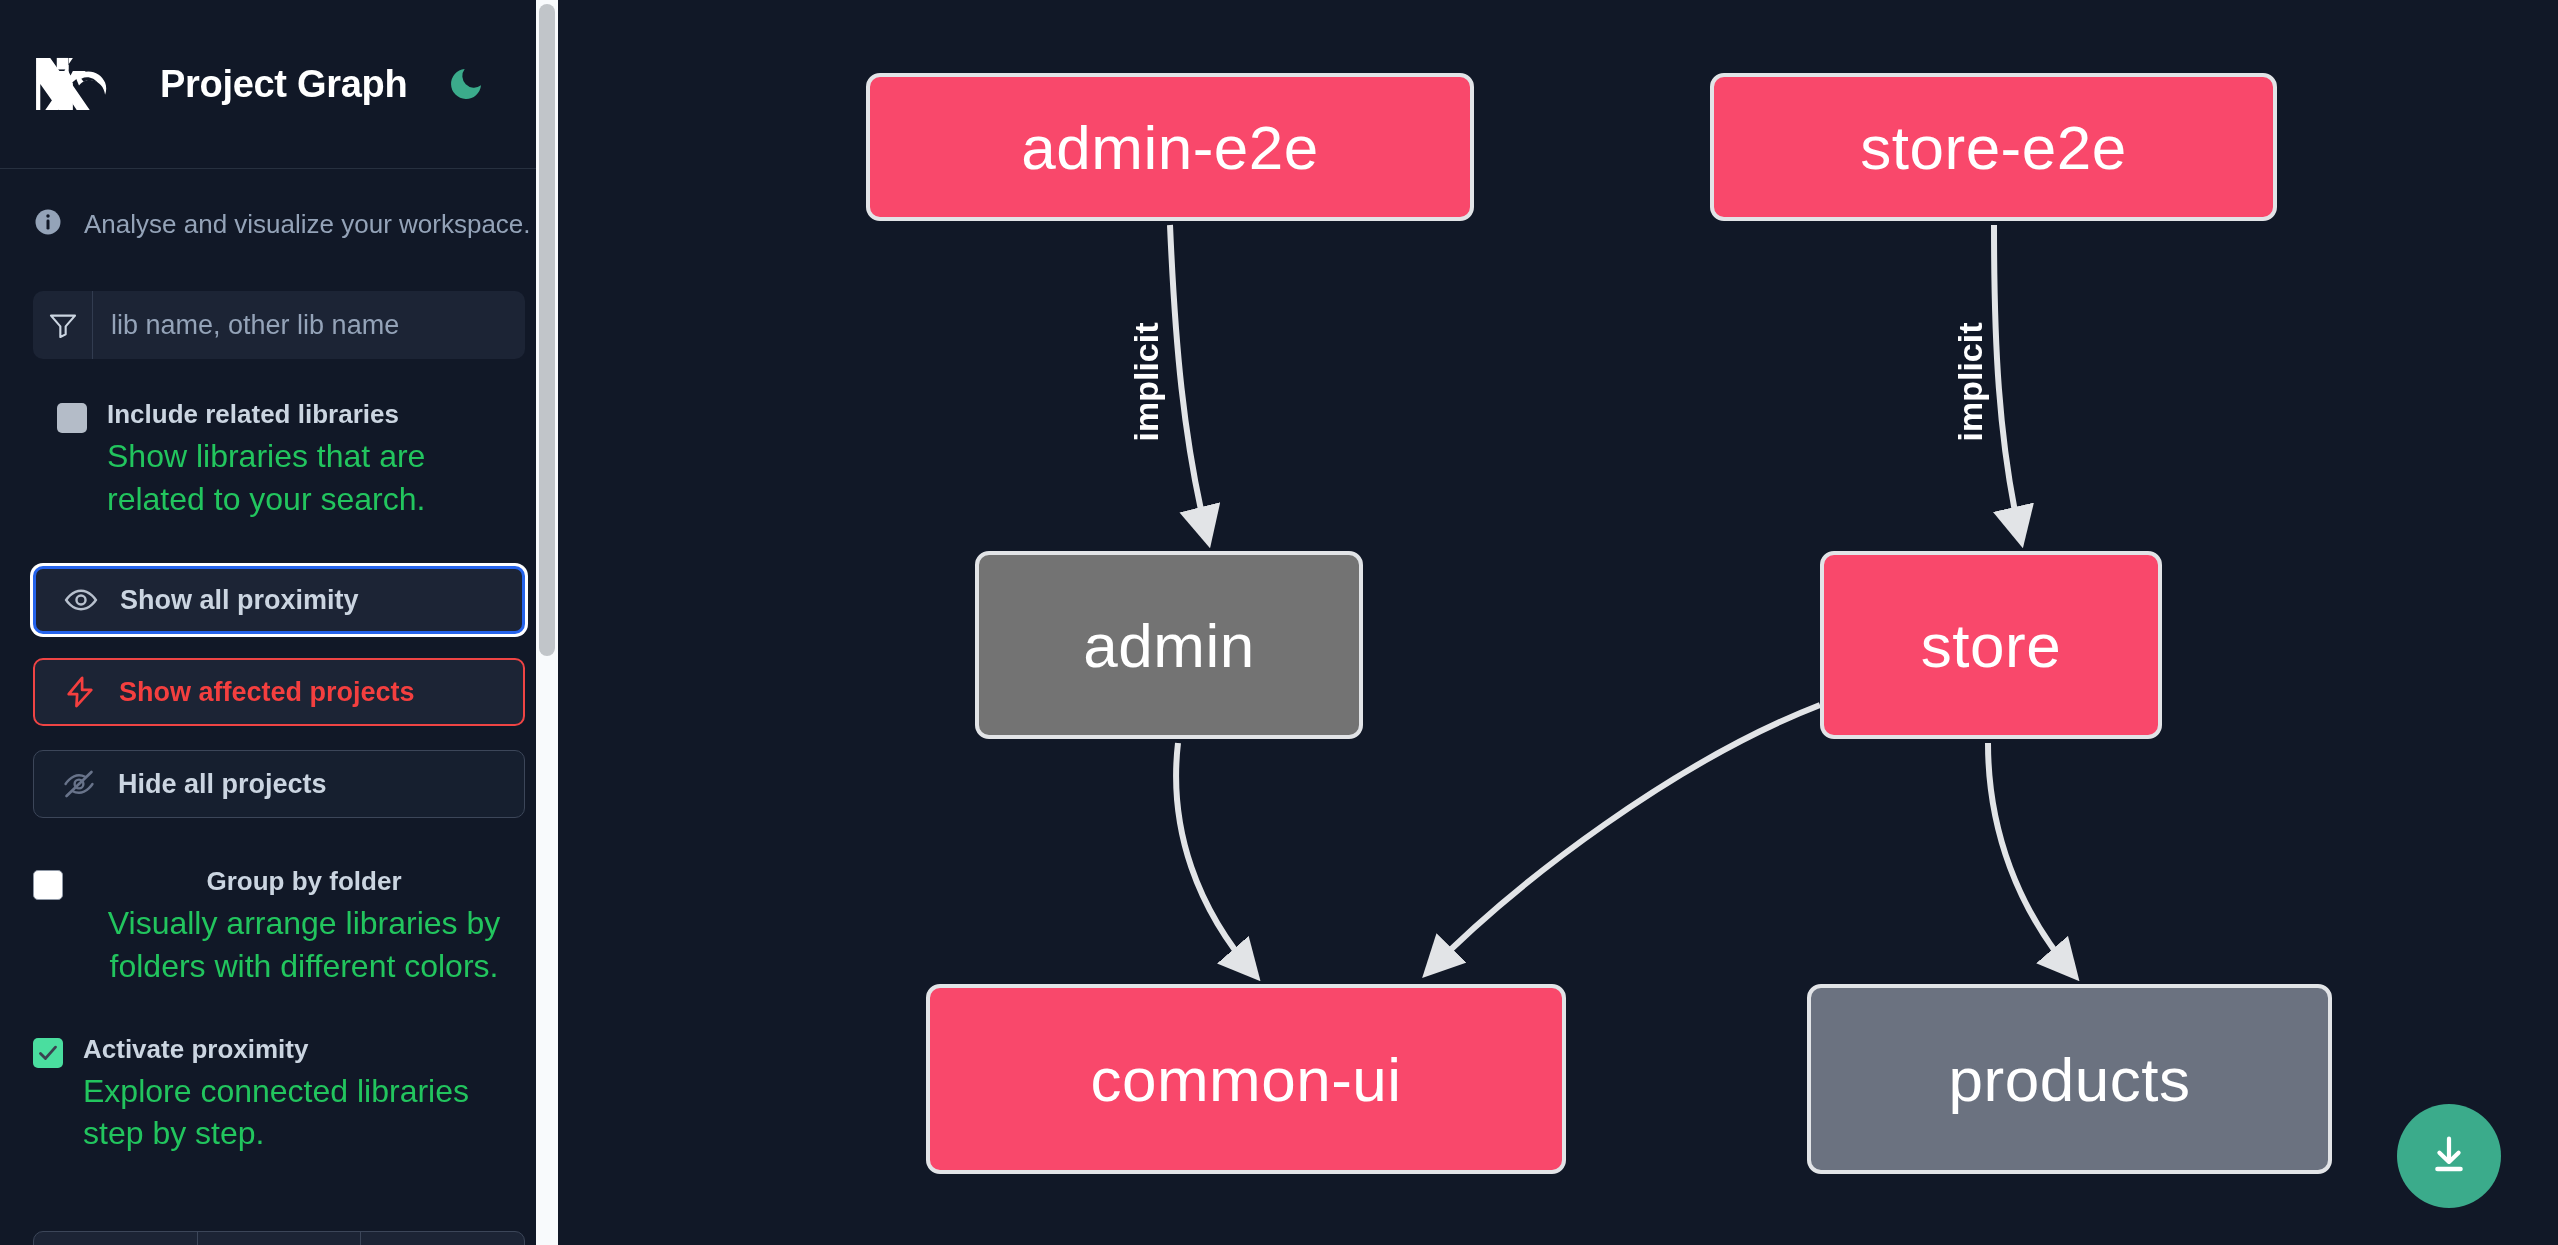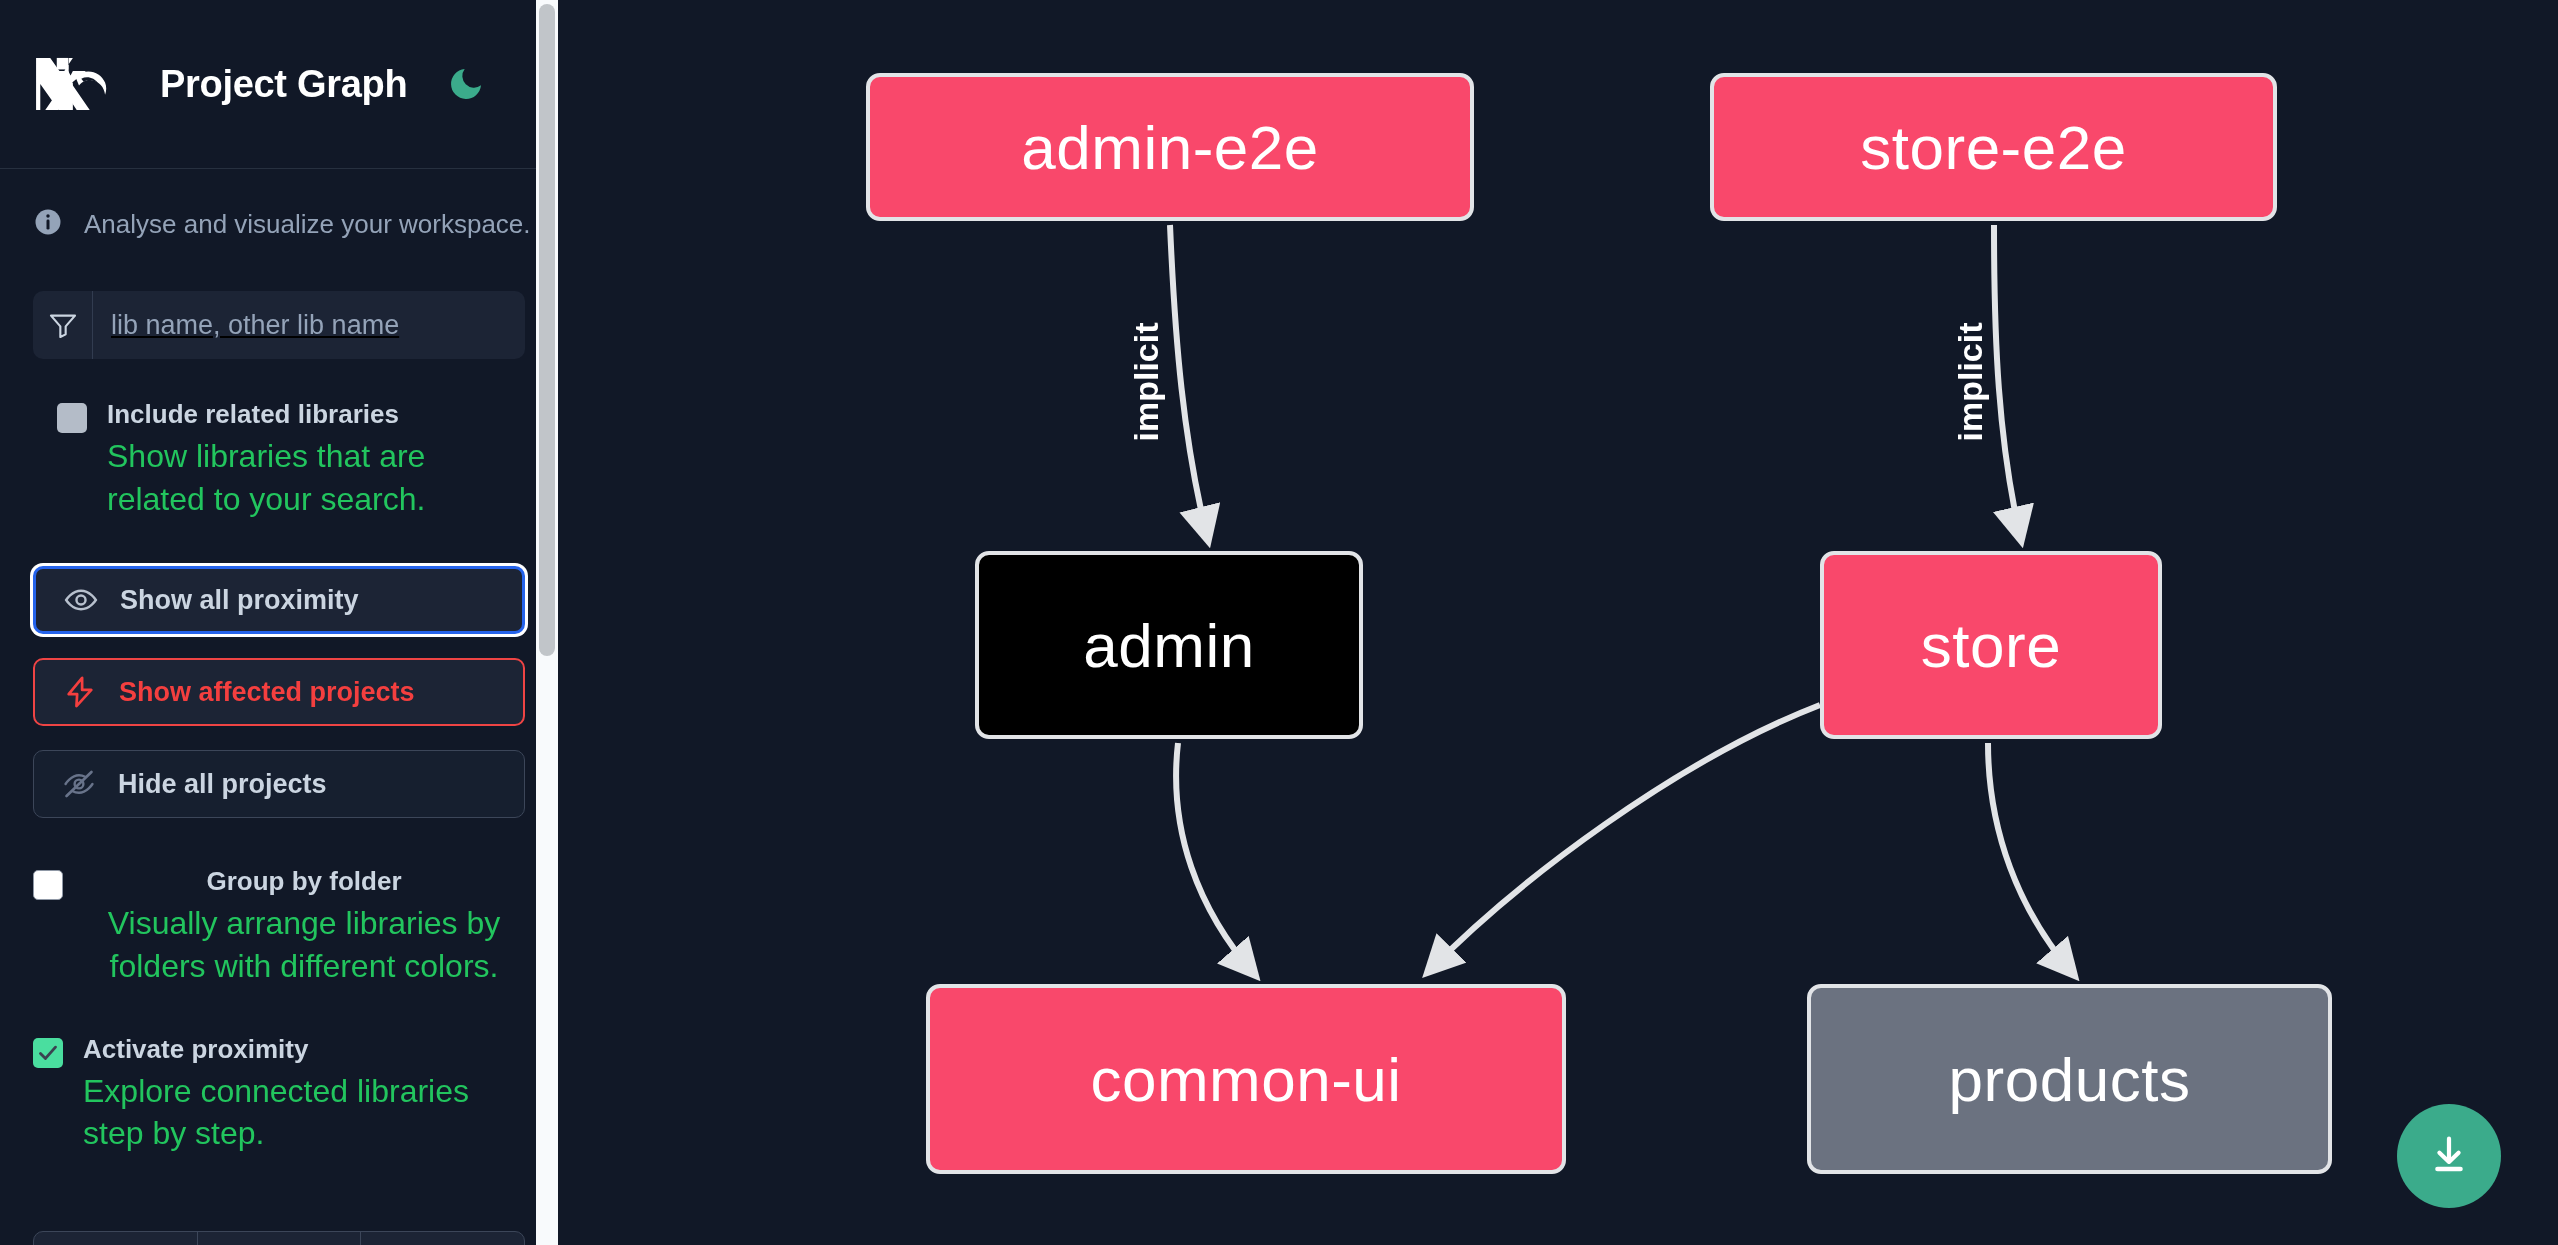--- a/index.html
+++ b/index.html
@@ -52,21 +52,21 @@
     text-align: center;
   }
   #tagline .info-ico { flex: 0 0 auto; }
   #tagline .txt {
     color: #94a3b8;
     font-size: 26px;
     white-space: nowrap;
   }
 
   
-  #filter-wrap { padding: 50px 33px 0 33px; text-decoration: underline; }
+  #filter-wrap { padding: 50px 33px 0 33px; }
   #filter-box {
     height: 68px;
     background: #1c2435;
     border-radius: 10px;
     display: flex;
     align-items: stretch;
     overflow: hidden;
   }
   #filter-icon-cell {
     width: 60px;
@@ -363,21 +363,21 @@
       <text x="600" y="382" fill="#ffffff" font-family="Liberation Sans, sans-serif" font-size="34" font-weight="700" text-anchor="middle" transform="rotate(-90 600 382)">implicit</text>
       <text x="1424" y="382" fill="#ffffff" font-family="Liberation Sans, sans-serif" font-size="34" font-weight="700" text-anchor="middle" transform="rotate(-90 1424 382)">implicit</text>
     </svg>
 
     <div class="node" id="node-admin-e2e" style="left:308px;top:73px;width:608px;height:148px;background:#f9486b;">
       <span>admin-e2e</span>
     </div>
     <div class="node" id="node-store-e2e" style="left:1152px;top:73px;width:567px;height:148px;background:#f9486b;">
       <span>store-e2e</span>
     </div>
-    <div class="node" id="node-admin" style="left:417px;top:551px;width:388px;height:188px;background:#000000;">
+    <div class="node" id="node-admin" style="left:417px;top:551px;width:388px;height:188px;background:#737373;">
       <span>admin</span>
     </div>
     <div class="node" id="node-store" style="left:1262px;top:551px;width:342px;height:188px;background:#f9486b;">
       <span>store</span>
     </div>
     <div class="node" id="node-common-ui" style="left:368px;top:984px;width:640px;height:190px;background:#f9486b;">
       <span>common-ui</span>
     </div>
     <div class="node" id="node-products" style="left:1249px;top:984px;width:525px;height:190px;background:#6b7280;">
       <span>products</span>

